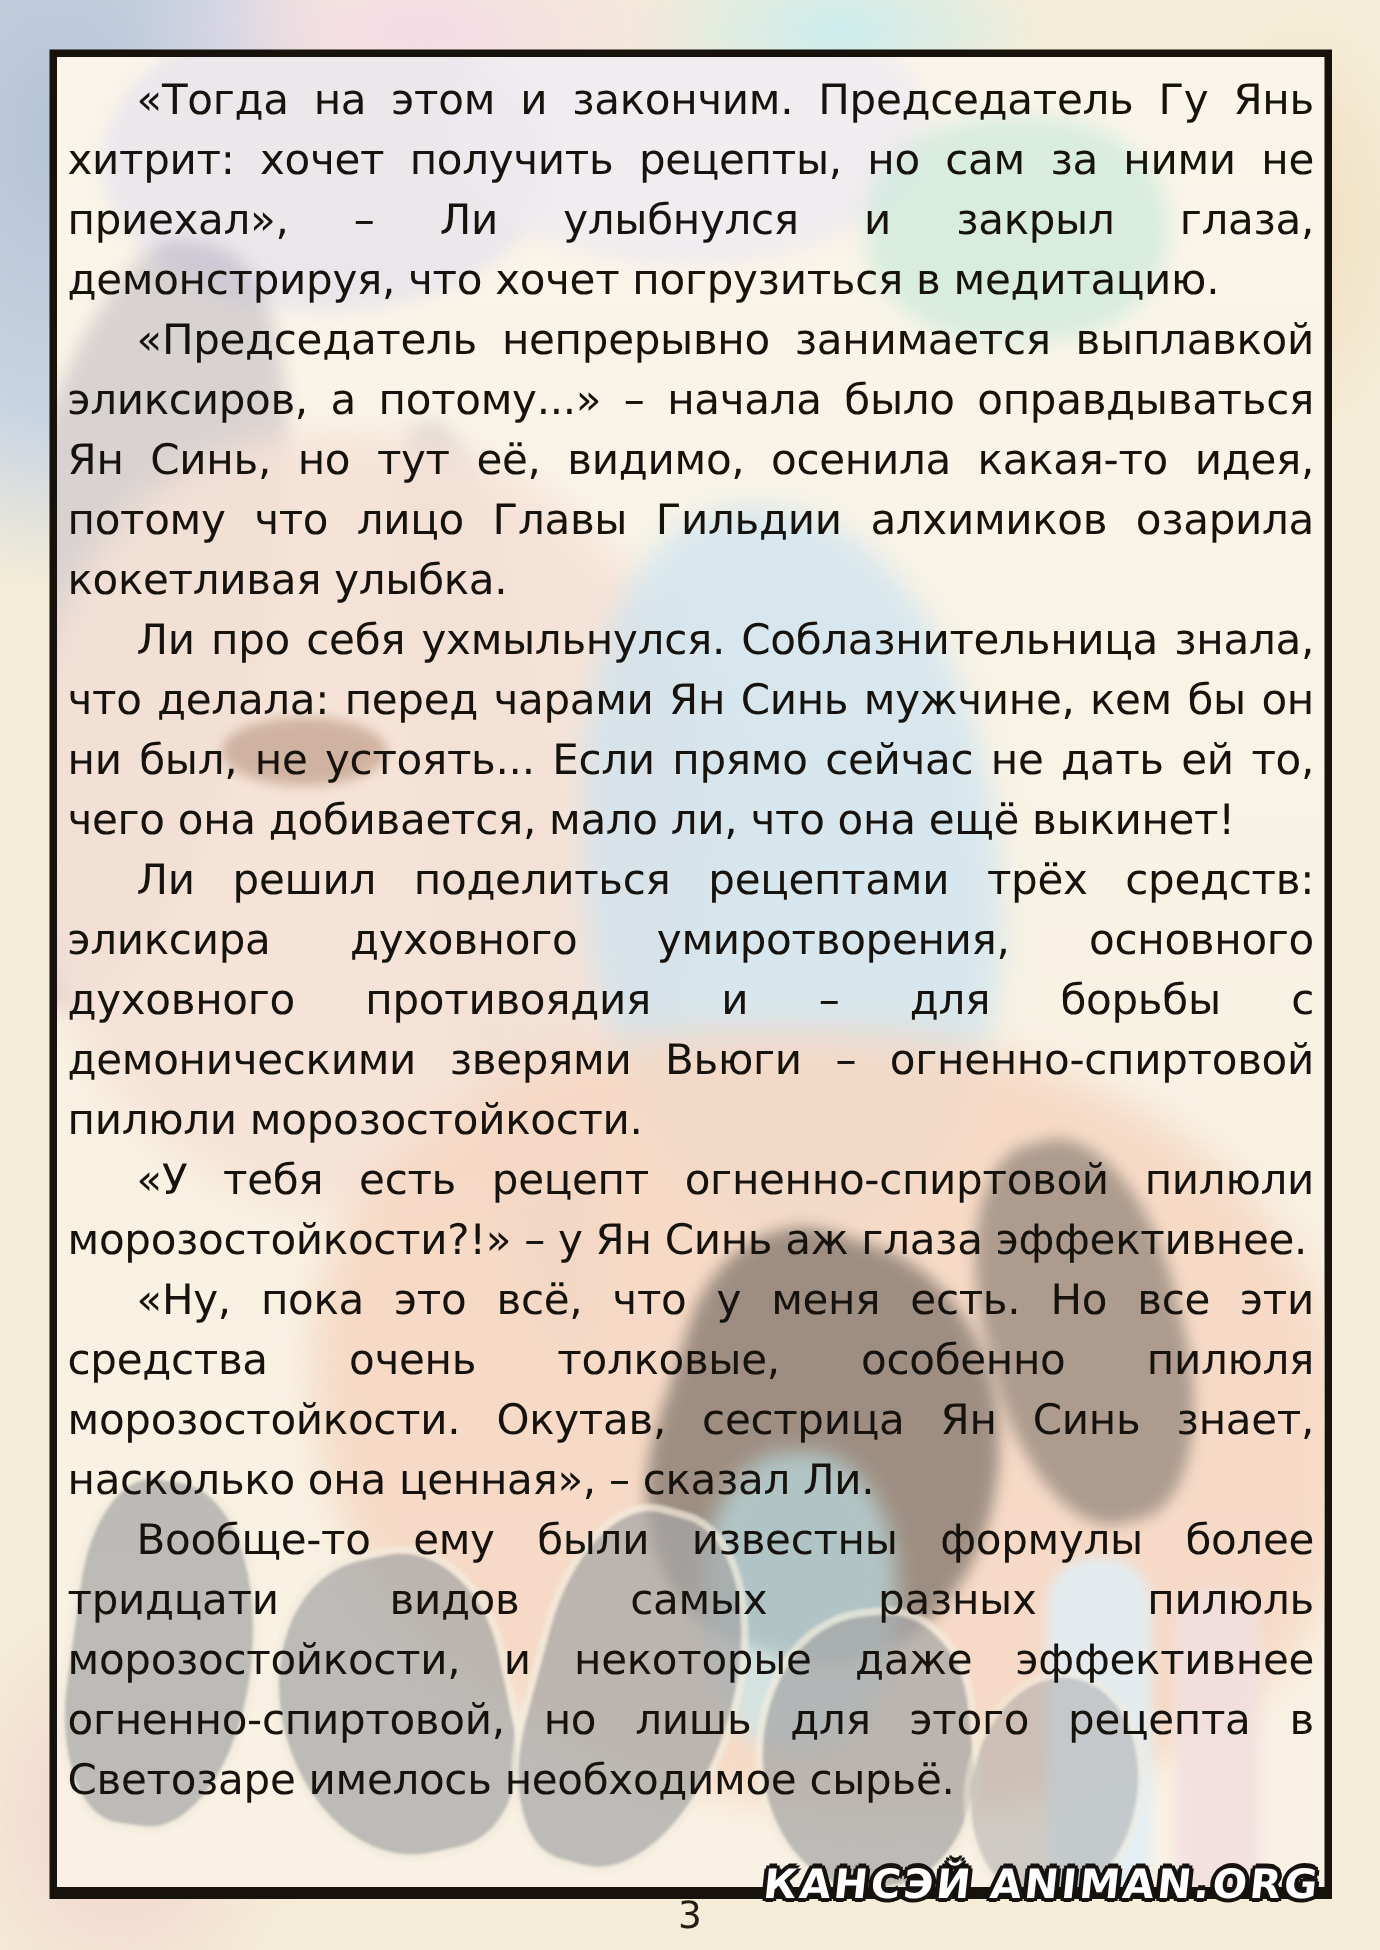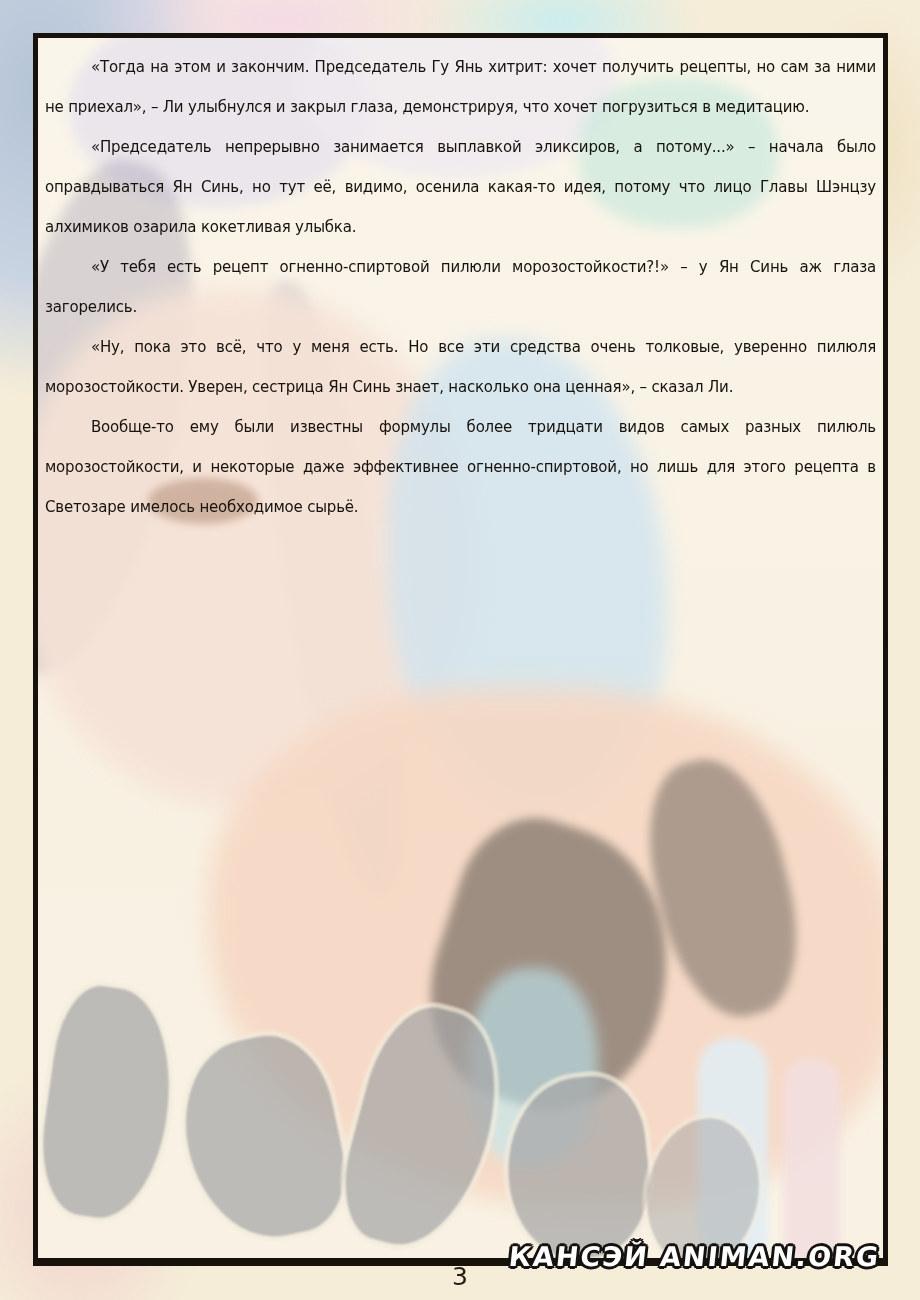--- a/index.html
+++ b/index.html
@@ -57,21 +57,21 @@
 
   
   .text-layer {
     position: absolute; inset: 0;
     padding: 9px 7px 0 7px;
     overflow: hidden;
     z-index: 5;
   }
   .text-layer p {
     margin: 0;
-    font-size: 15px;
+    font-size: 28px;
     line-height: 40px;
     letter-spacing: -0.2px;
     color: #16120d;
     text-align: justify;
     text-indent: 46px;
     font-weight: 500;
   }
 
   .watermark {
     position: absolute;
@@ -129,23 +129,25 @@
     <div class="bg-shape i-leg2"></div>
     <div class="bg-shape k k1"></div>
     <div class="bg-shape k k2"></div>
     <div class="bg-shape k k3"></div>
     <div class="bg-shape k k4"></div>
     <div class="bg-shape k k5"></div>
   </div>
 
   <div class="text-layer">
     <p>«Тогда на этом и закончим. Председатель Гу Янь хитрит: хочет получить рецепты, но сам за ними не приехал», – Ли улыбнулся и закрыл глаза, демонстрируя, что хочет погрузиться в медитацию.</p>
-    <p>«Председатель непрерывно занимается выплавкой эликсиров, а потому...» – начала было оправдываться Ян Синь, но тут её, видимо, осенила какая-то идея, потому что лицо Главы Шэнцзу алхимиков озарила кокетливая улыбка.</p>
-    <p>«У тебя есть рецепт огненно-спиртовой пилюли морозостойкости?!» – у Ян Синь аж глаза загорелись.</p>
-    <p>«Ну, пока это всё, что у меня есть. Но все эти средства очень толковые, уверенно пилюля морозостойкости. Уверен, сестрица Ян Синь знает, насколько она ценная», – сказал Ли.</p>
+    <p>«Председатель непрерывно занимается выплавкой эликсиров, а потому...» – начала было оправдываться Ян Синь, но тут её, видимо, осенила какая-то идея, потому что лицо Главы Гильдии алхимиков озарила кокетливая улыбка.</p>
+    <p>Ли про себя ухмыльнулся. Соблазнительница знала, что делала: перед чарами Ян Синь мужчине, кем бы он ни был, не устоять... Если прямо сейчас не дать ей то, чего она добивается, мало ли, что она ещё выкинет!</p>
+    <p>Ли решил поделиться рецептами трёх средств: эликсира духовного умиротворения, основного духовного противоядия и – для борьбы с демоническими зверями Вьюги – огненно-спиртовой пилюли морозостойкости.</p>
+    <p>«У тебя есть рецепт огненно-спиртовой пилюли морозостойкости?!» – у Ян Синь аж глаза эффективнее.</p>
+    <p>«Ну, пока это всё, что у меня есть. Но все эти средства очень толковые, особенно пилюля морозостойкости. Окутав, сестрица Ян Синь знает, насколько она ценная», – сказал Ли.</p>
     <p>Вообще-то ему были известны формулы более тридцати видов самых разных пилюль морозостойкости, и некоторые даже эффективнее огненно-спиртовой, но лишь для этого рецепта в Светозаре имелось необходимое сырьё.</p>
   </div>
 
 </div>
 
 <div class="watermark">КАНСЭЙ ANIMAN.ORG</div>
 
 <div class="page-number">3</div>
 
 </body></html>

